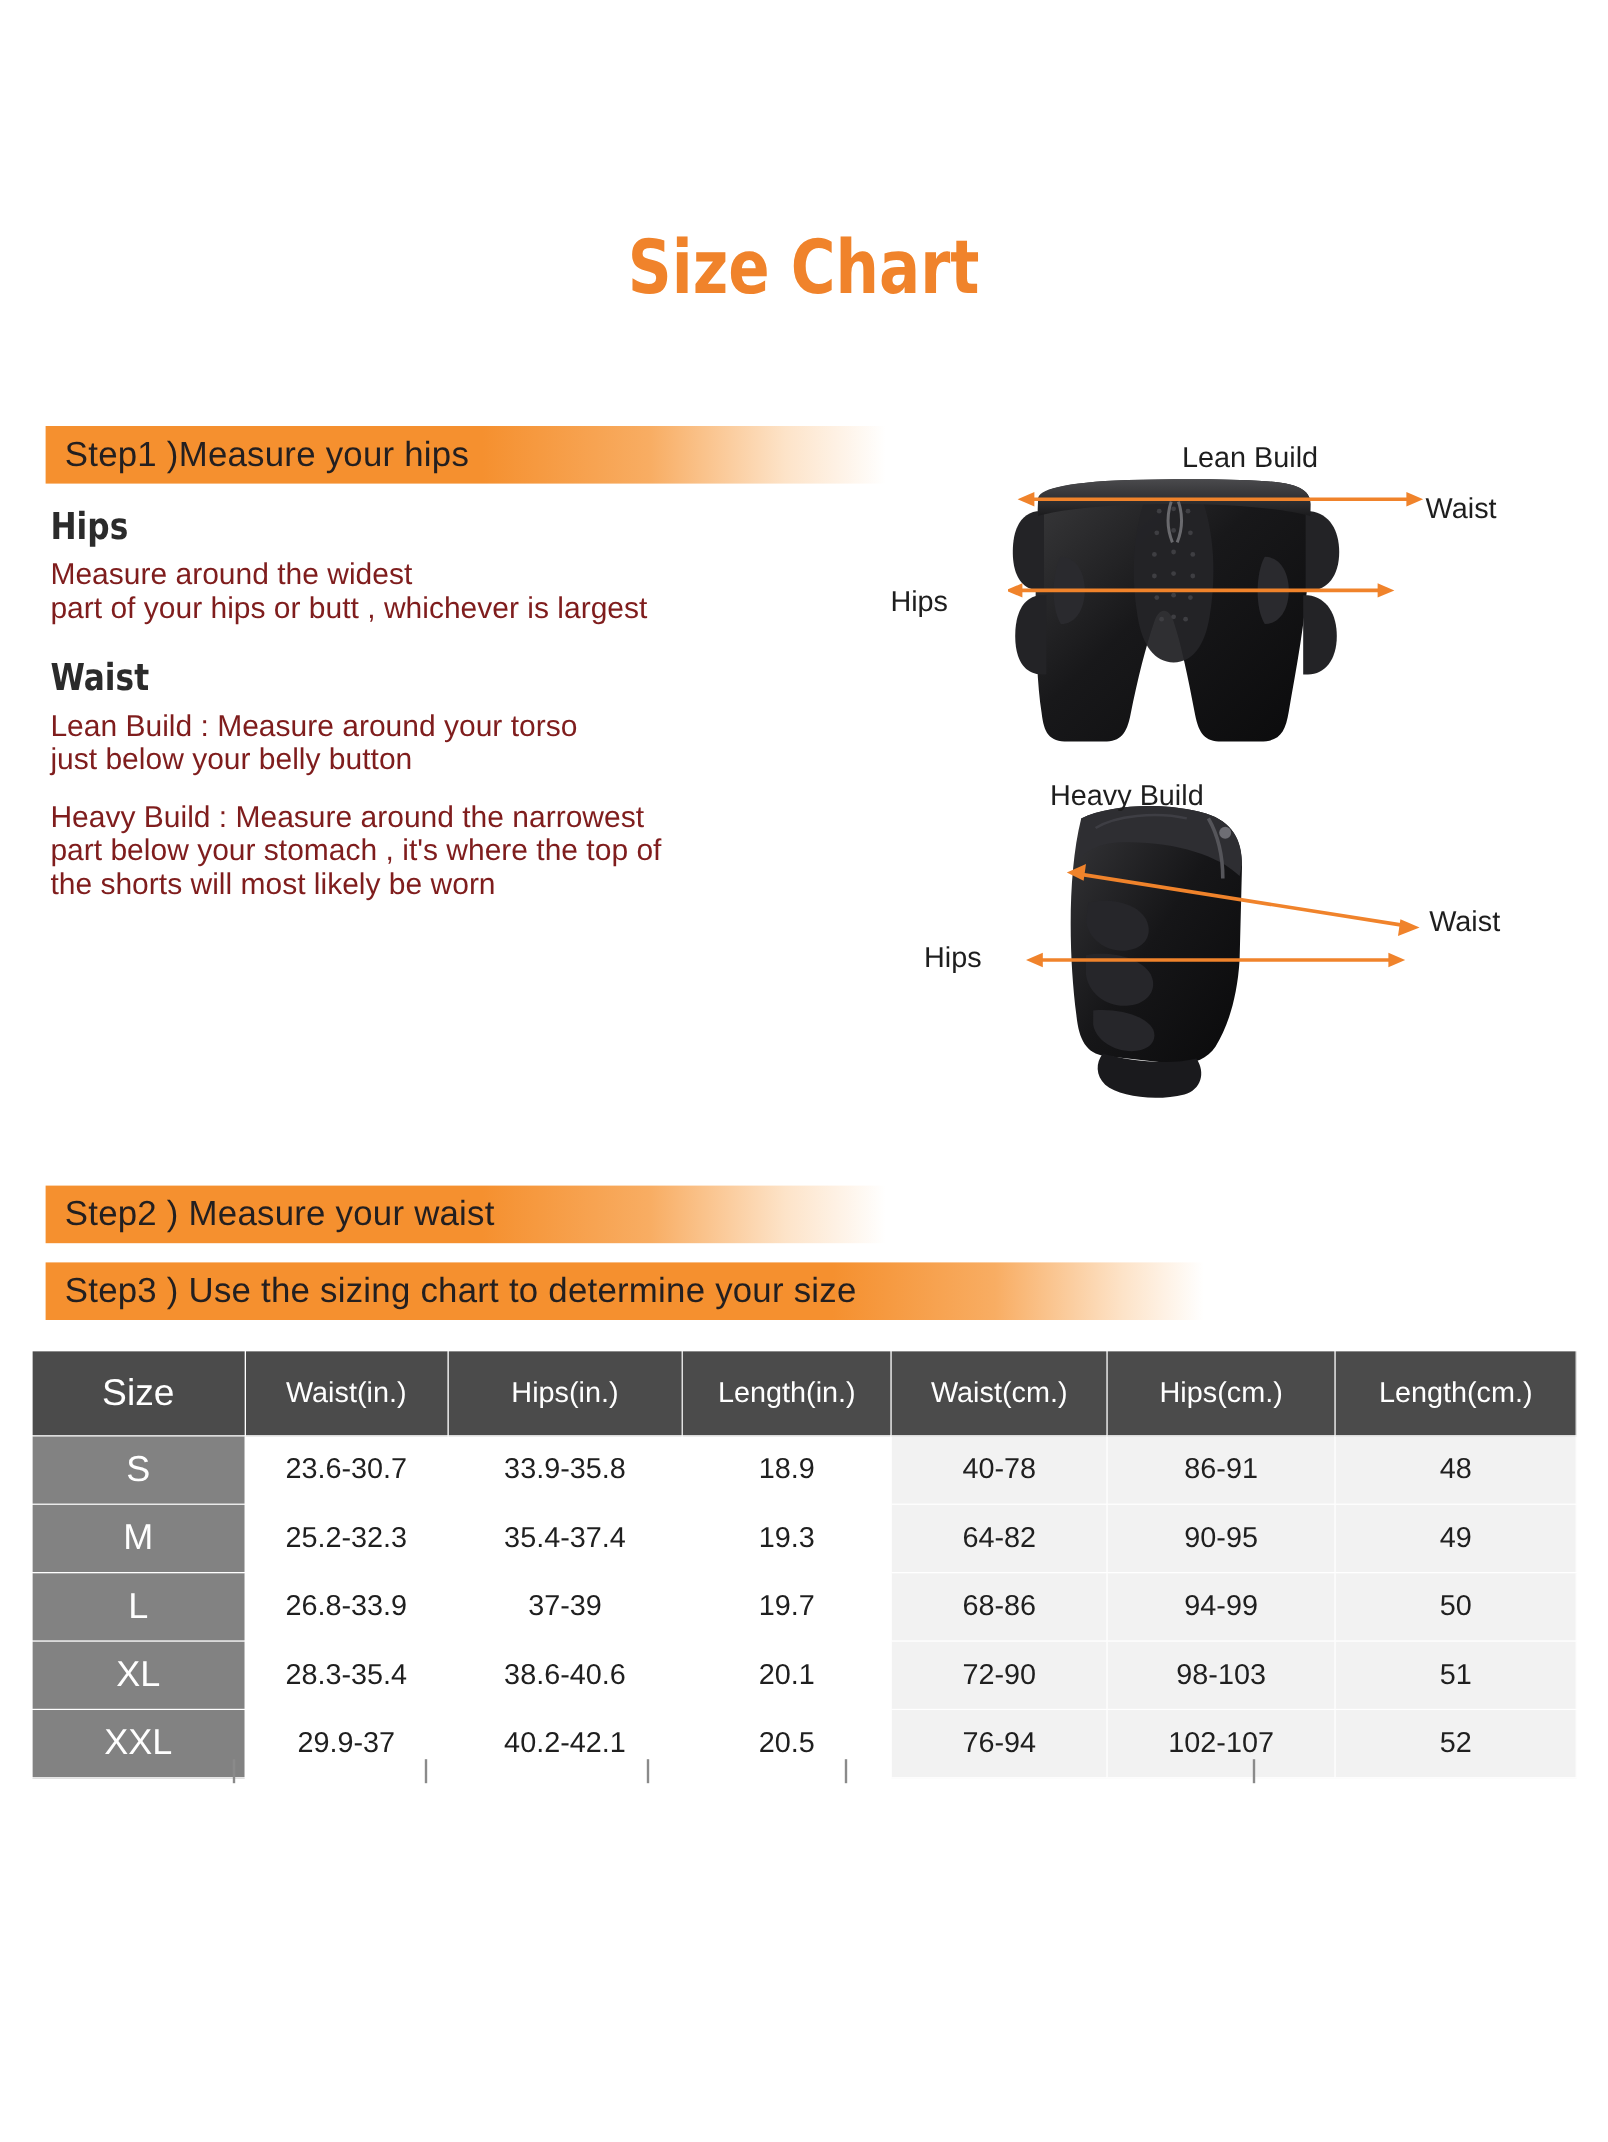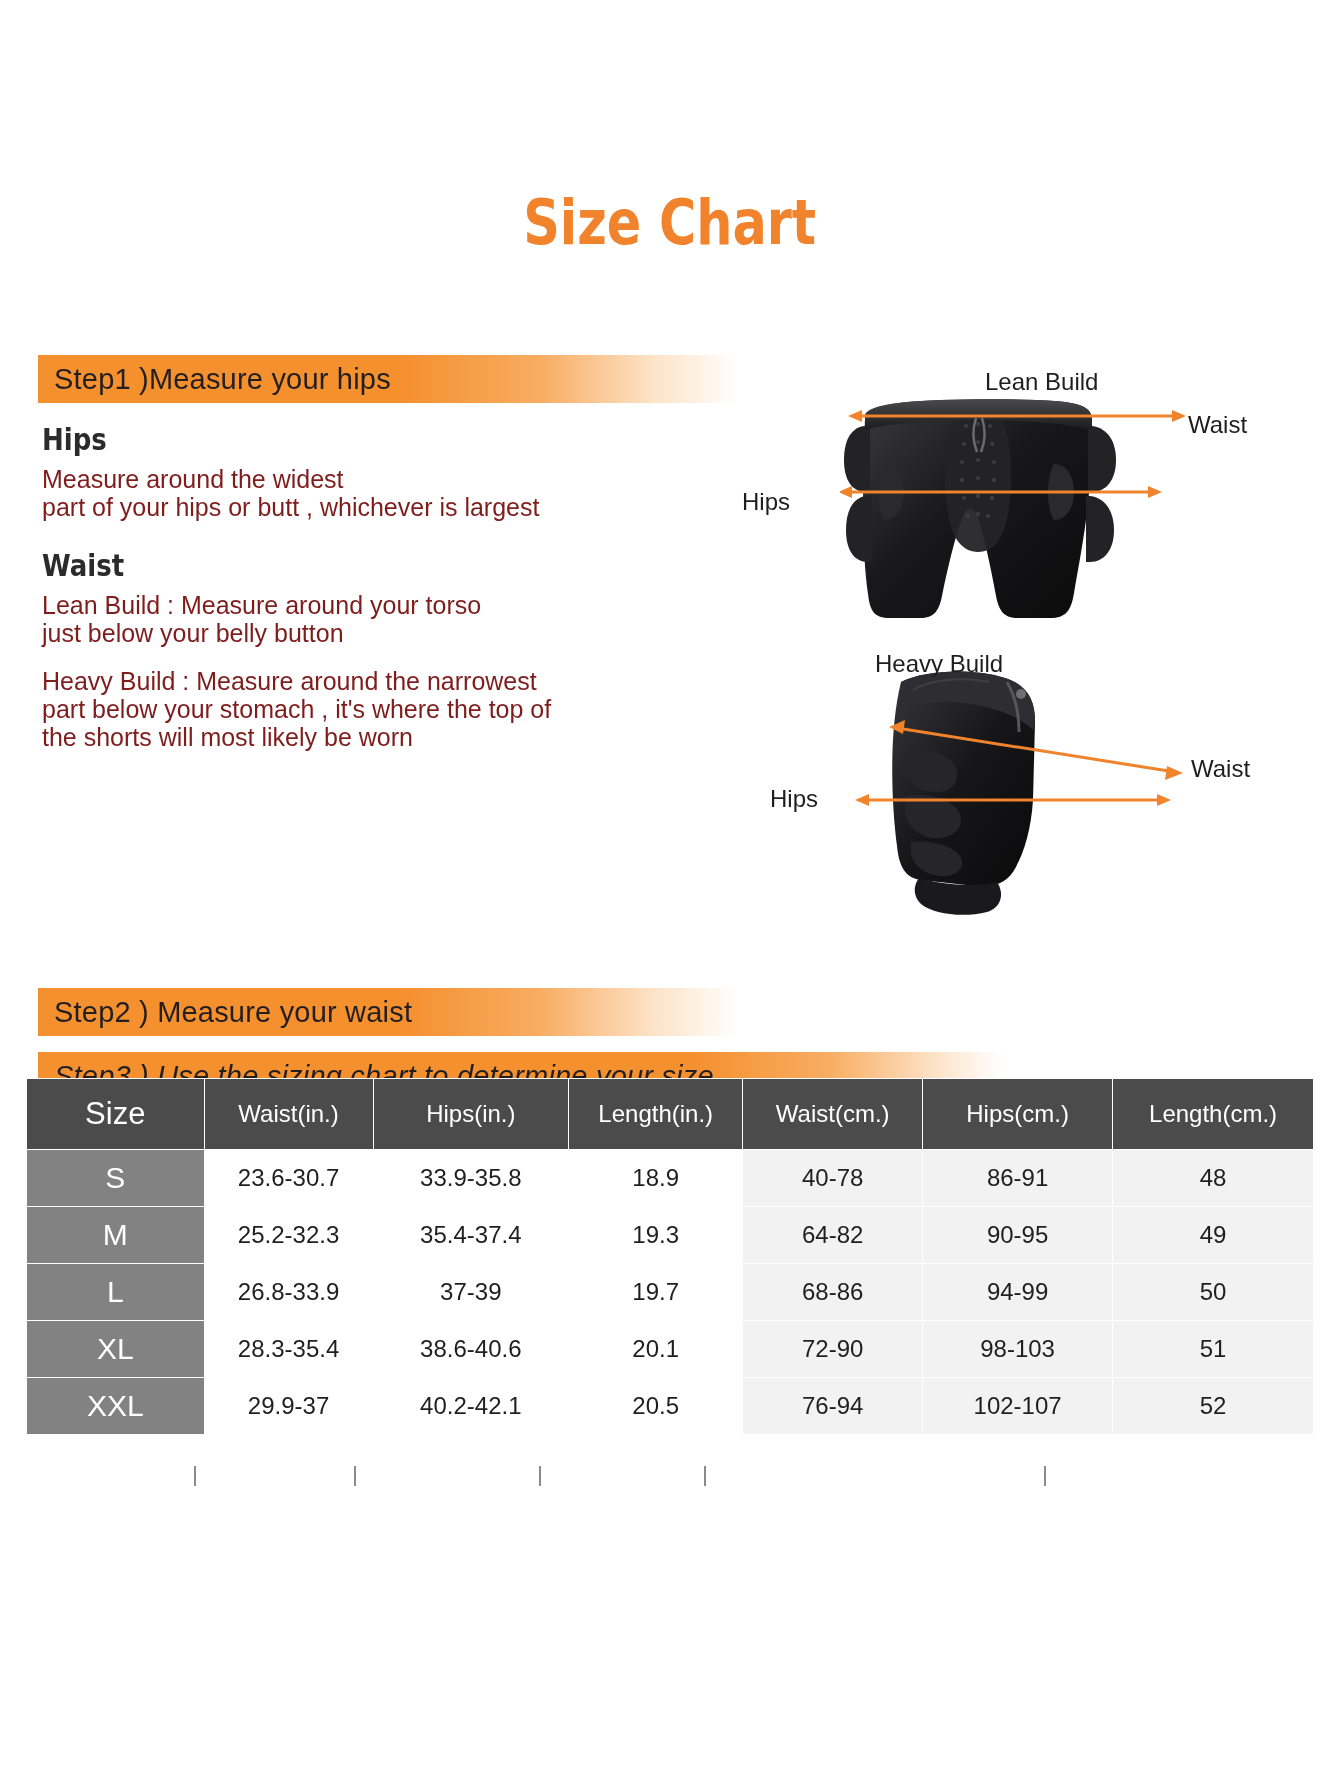--- a/index.html
+++ b/index.html
@@ -50,21 +50,20 @@
     height: 48px;
     display: flex;
     align-items: center;
     background: linear-gradient(to right,
         #f5902f 0%, #f5902f 52%, #f8ad63 72%, #fde3c8 88%, #ffffff 100%);
     margin-bottom: 10px;
   }
   .step-banner.wide {
     background: linear-gradient(to right,
         #f5902f 0%, #f5902f 68%, #f8ad63 82%, #fde3c8 93%, #ffffff 100%);
-    font-style: italic;
   }
   .step-banner .step-text {
     font-size: 29px;
     color: #231f20;
     padding-left: 16px;
     white-space: nowrap;
     letter-spacing: 0.2px;
   }
 
   .sec-head {
@@ -101,21 +100,21 @@
     color: #1e1e1e;
     white-space: nowrap;
   }
 
   .shorts-svg { display: block; }
 
   
   .size-table {
     position: absolute;
     left: 26px;
-    top: 1078px;
+    top: 1125px;
     width: 1288px;
     border-collapse: collapse;
     table-layout: fixed;
   }
   .size-table th, .size-table td {
     border: 1px solid #ffffff;
     text-align: center;
     vertical-align: middle;
   }
   .size-table thead th {

